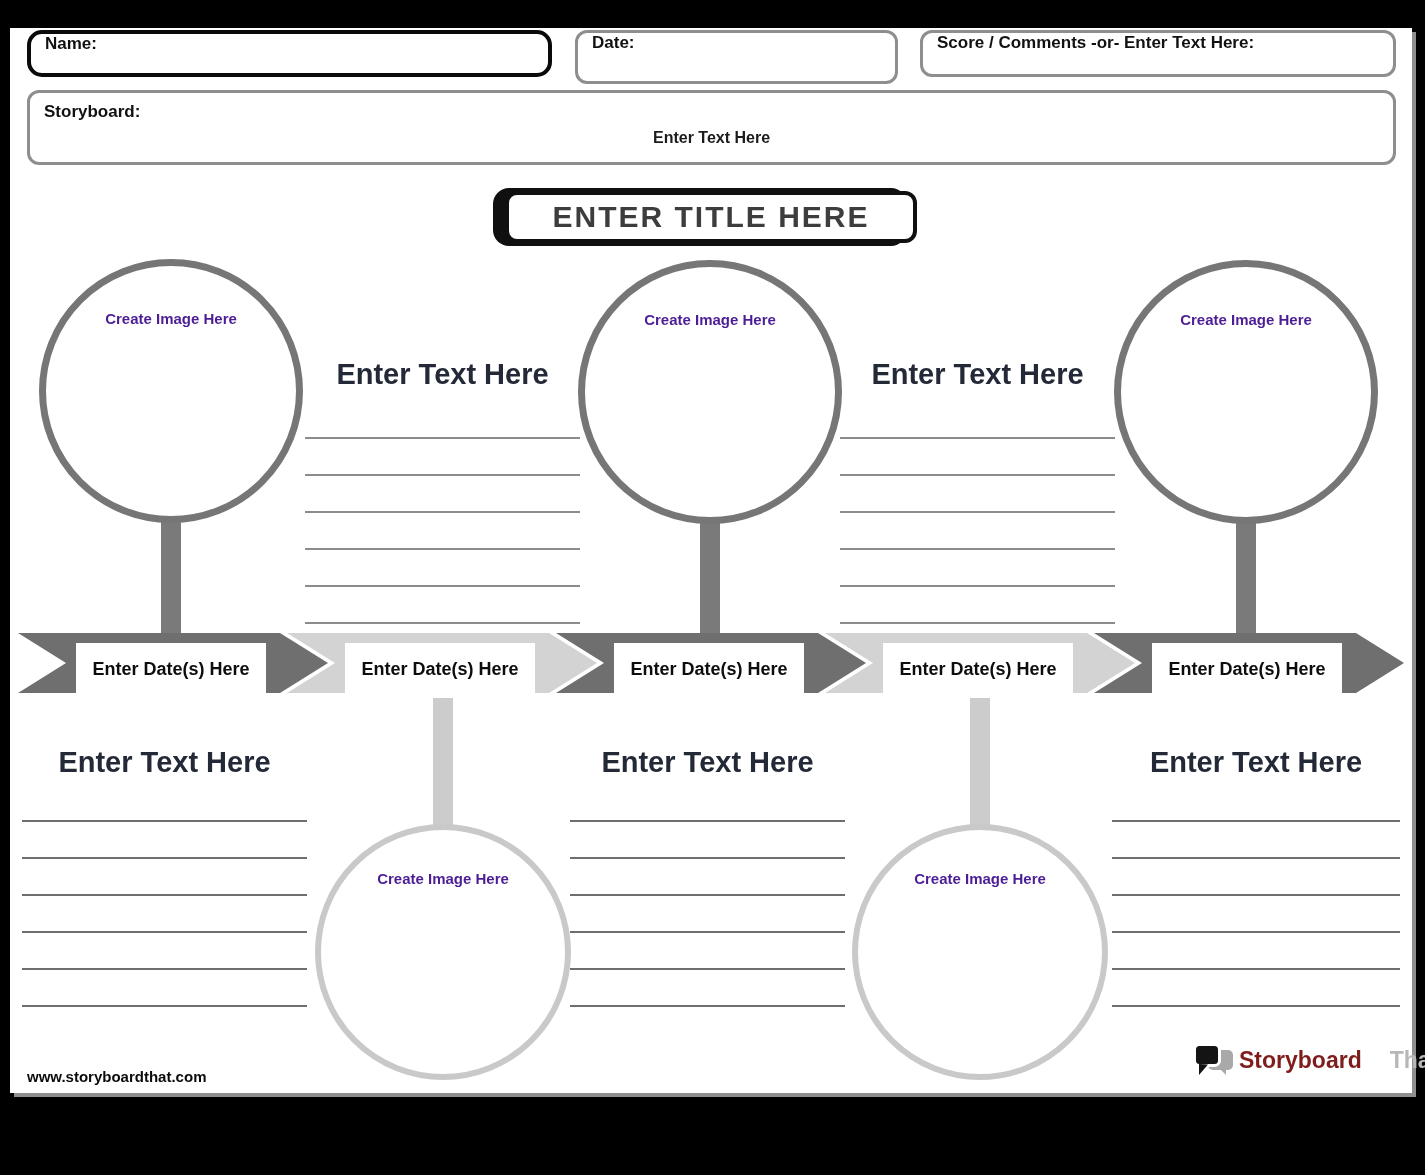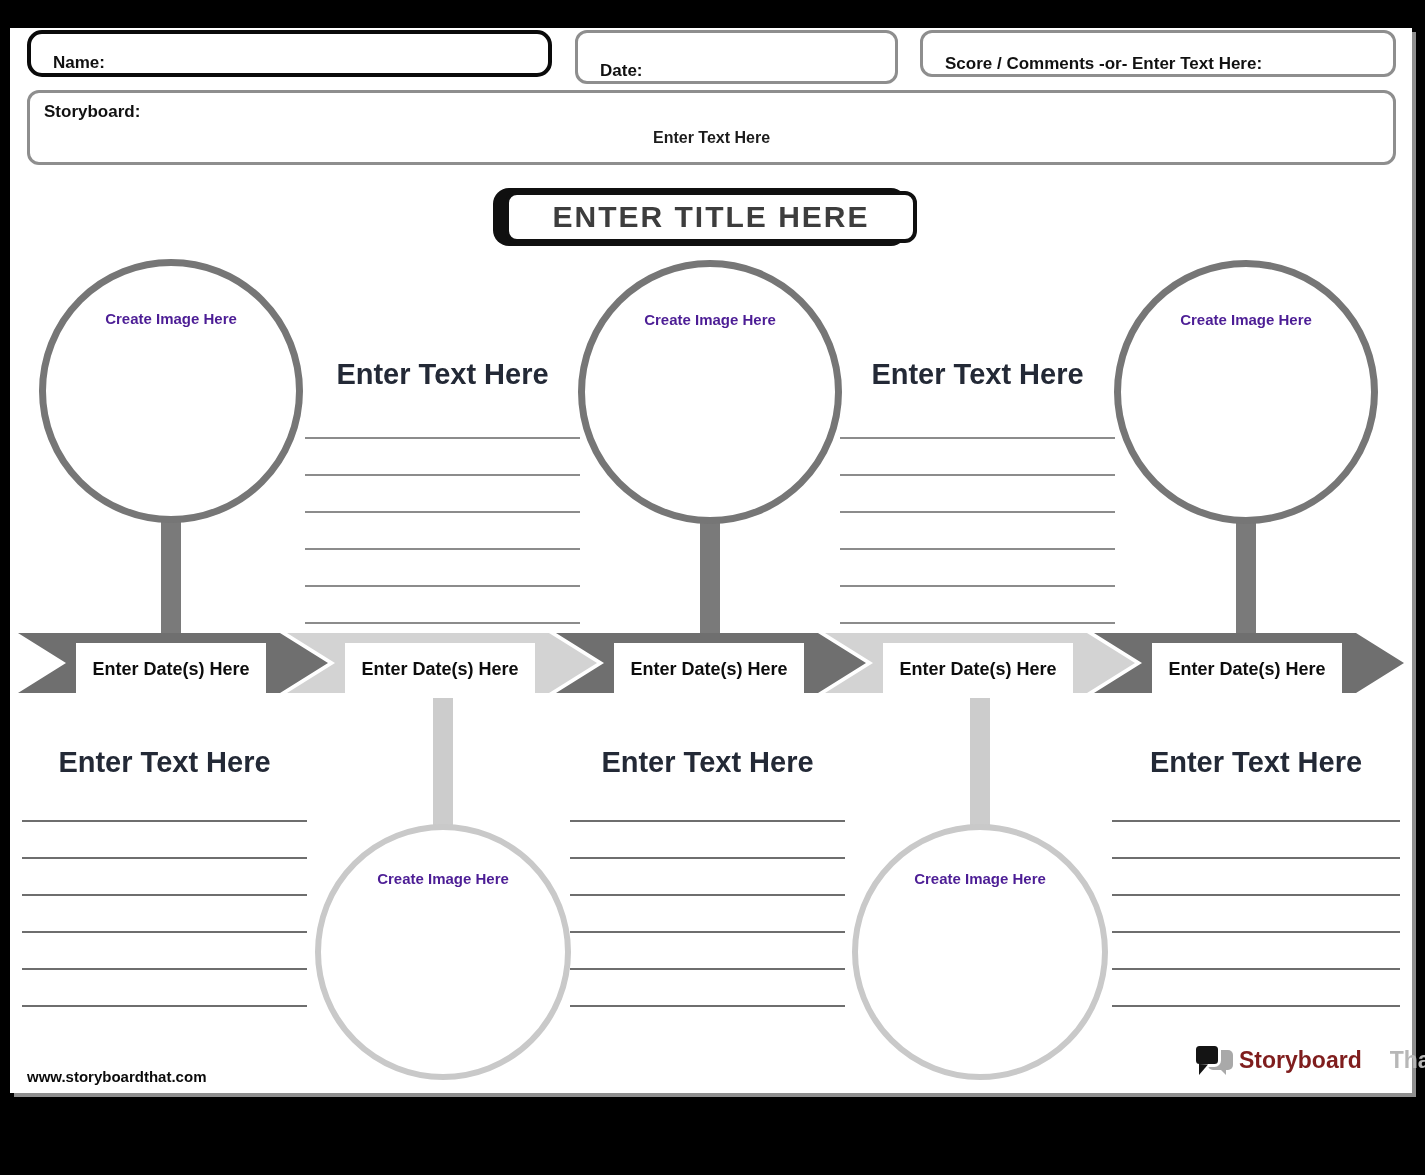--- a/index.html
+++ b/index.html
@@ -2,21 +2,21 @@
 <html><head>
 <meta charset="utf-8">
 <style>
   html,body{margin:0;padding:0;background:#000;}
   .canvas{position:relative;width:1425px;height:1175px;background:#000;overflow:hidden;
           font-family:"Liberation Sans",sans-serif;}
   .page{position:absolute;left:10px;top:28px;width:1402px;height:1065px;background:#fff;
         box-shadow:4px 4px 0 #8f8f8f;}
 
   
-  .hbox{position:absolute;background:#fff;display:flex;align-items:flex-end;box-sizing:border-box;padding-left:8px;}
+  .hbox{position:absolute;background:#fff;display:flex;align-items:flex-start;box-sizing:border-box;}
   .hbox .lbl{font-weight:bold;font-size:17px;color:#111;padding-left:14px;}
   .name-box{left:17px;top:2px;width:525px;height:47px;border:4px solid #0a0a0a;border-radius:15px;}
   .date-box{left:565px;top:2px;width:323px;height:54px;border:3px solid #8e8e8e;border-radius:12px;}
   .score-box{left:910px;top:2px;width:476px;height:47px;border:3px solid #8e8e8e;border-radius:12px;}
   .dir-box{position:absolute;left:17px;top:62px;width:1369px;height:75px;border:3px solid #8e8e8e;
            border-radius:12px;background:#fff;box-sizing:border-box;}
   .dir-box .lbl{position:absolute;left:14px;top:9px;font-weight:bold;font-size:17px;color:#111;}
   .dir-box .placeholder{position:absolute;left:0;right:0;top:36px;text-align:center;
            font-weight:600;font-size:16px;color:#1c1c1c;}
 

